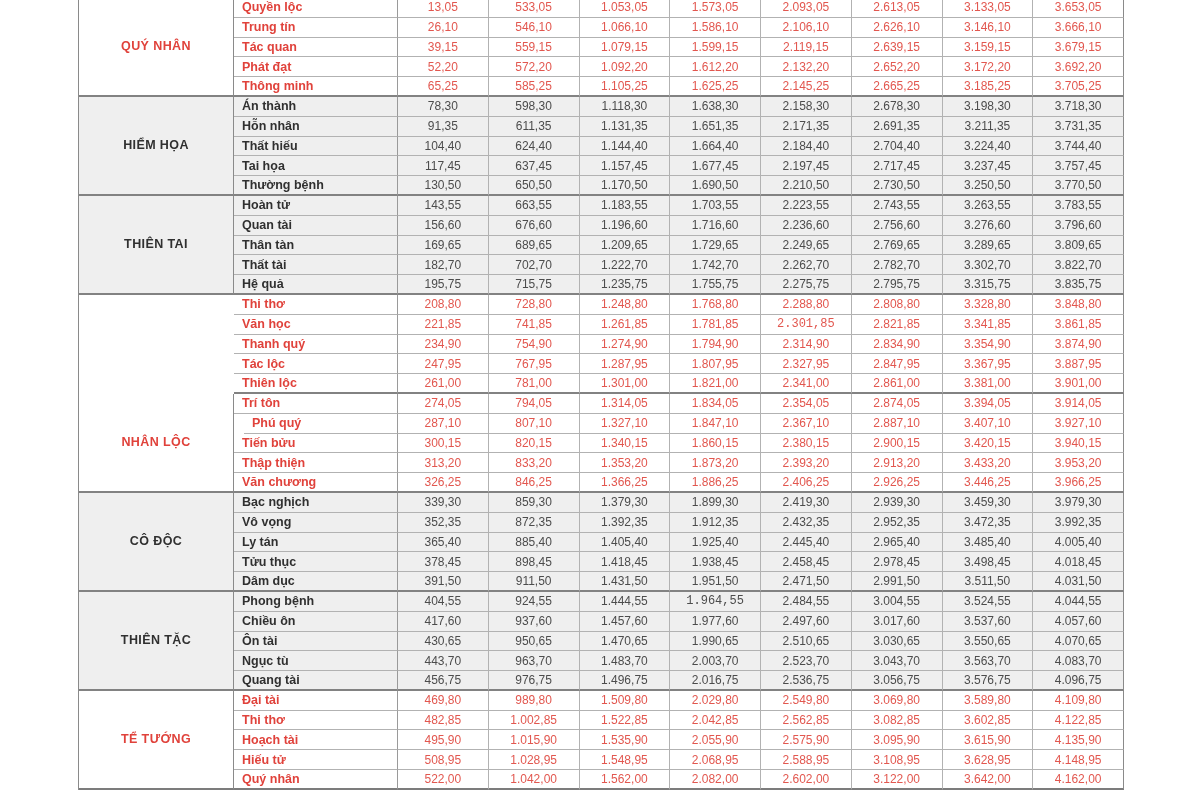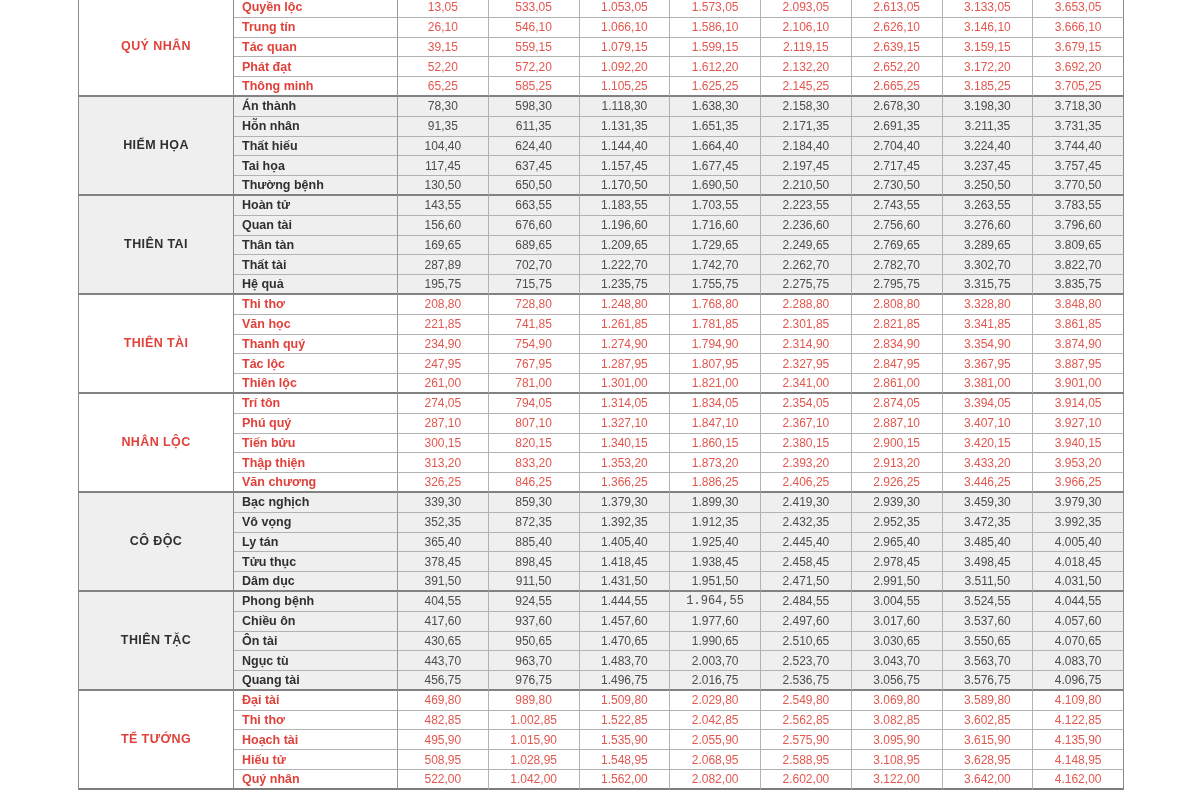--- a/index.html
+++ b/index.html
@@ -159,53 +159,52 @@
     <div class="cell label-cell bg-gray txt-dark-strong" style="grid-area: 13 / 2;">Thân tàn</div>
     <div class="cell value-cell bg-gray txt-dark-num" style="grid-area: 13 / 3;">169,65</div>
     <div class="cell value-cell bg-gray txt-dark-num" style="grid-area: 13 / 4;">689,65</div>
     <div class="cell value-cell bg-gray txt-dark-num" style="grid-area: 13 / 5;">1.209,65</div>
     <div class="cell value-cell bg-gray txt-dark-num" style="grid-area: 13 / 6;">1.729,65</div>
     <div class="cell value-cell bg-gray txt-dark-num" style="grid-area: 13 / 7;">2.249,65</div>
     <div class="cell value-cell bg-gray txt-dark-num" style="grid-area: 13 / 8;">2.769,65</div>
     <div class="cell value-cell bg-gray txt-dark-num" style="grid-area: 13 / 9;">3.289,65</div>
     <div class="cell value-cell bg-gray txt-dark-num last-col" style="grid-area: 13 / 10;">3.809,65</div>
     <div class="cell label-cell bg-gray txt-dark-strong" style="grid-area: 14 / 2;">Thất tài</div>
-    <div class="cell value-cell bg-gray txt-dark-num" style="grid-area: 14 / 3;">287,89</div>
+    <div class="cell value-cell bg-gray txt-dark-num" style="grid-area: 14 / 3;">182,70</div>
     <div class="cell value-cell bg-gray txt-dark-num" style="grid-area: 14 / 4;">702,70</div>
     <div class="cell value-cell bg-gray txt-dark-num" style="grid-area: 14 / 5;">1.222,70</div>
     <div class="cell value-cell bg-gray txt-dark-num" style="grid-area: 14 / 6;">1.742,70</div>
     <div class="cell value-cell bg-gray txt-dark-num" style="grid-area: 14 / 7;">2.262,70</div>
     <div class="cell value-cell bg-gray txt-dark-num" style="grid-area: 14 / 8;">2.782,70</div>
     <div class="cell value-cell bg-gray txt-dark-num" style="grid-area: 14 / 9;">3.302,70</div>
     <div class="cell value-cell bg-gray txt-dark-num last-col" style="grid-area: 14 / 10;">3.822,70</div>
     <div class="cell label-cell bg-gray txt-dark-strong group-end" style="grid-area: 15 / 2;">Hệ quả</div>
     <div class="cell value-cell bg-gray txt-dark-num group-end" style="grid-area: 15 / 3;">195,75</div>
     <div class="cell value-cell bg-gray txt-dark-num group-end" style="grid-area: 15 / 4;">715,75</div>
     <div class="cell value-cell bg-gray txt-dark-num group-end" style="grid-area: 15 / 5;">1.235,75</div>
     <div class="cell value-cell bg-gray txt-dark-num group-end" style="grid-area: 15 / 6;">1.755,75</div>
     <div class="cell value-cell bg-gray txt-dark-num group-end" style="grid-area: 15 / 7;">2.275,75</div>
     <div class="cell value-cell bg-gray txt-dark-num group-end" style="grid-area: 15 / 8;">2.795,75</div>
     <div class="cell value-cell bg-gray txt-dark-num group-end" style="grid-area: 15 / 9;">3.315,75</div>
     <div class="cell value-cell bg-gray txt-dark-num group-end last-col" style="grid-area: 15 / 10;">3.835,75</div>
-    <div class="cell group-cell bg-white txt-red-strong group-end" style="grid-area: 16 / 1 / span 5;">THIÊN TÀI</div>
     <div class="cell label-cell bg-white txt-red-strong" style="grid-area: 16 / 2;">Thi thơ</div>
     <div class="cell value-cell bg-white txt-red-num" style="grid-area: 16 / 3;">208,80</div>
     <div class="cell value-cell bg-white txt-red-num" style="grid-area: 16 / 4;">728,80</div>
     <div class="cell value-cell bg-white txt-red-num" style="grid-area: 16 / 5;">1.248,80</div>
     <div class="cell value-cell bg-white txt-red-num" style="grid-area: 16 / 6;">1.768,80</div>
     <div class="cell value-cell bg-white txt-red-num" style="grid-area: 16 / 7;">2.288,80</div>
     <div class="cell value-cell bg-white txt-red-num" style="grid-area: 16 / 8;">2.808,80</div>
     <div class="cell value-cell bg-white txt-red-num" style="grid-area: 16 / 9;">3.328,80</div>
     <div class="cell value-cell bg-white txt-red-num last-col" style="grid-area: 16 / 10;">3.848,80</div>
     <div class="cell label-cell bg-white txt-red-strong" style="grid-area: 17 / 2;">Văn học</div>
     <div class="cell value-cell bg-white txt-red-num" style="grid-area: 17 / 3;">221,85</div>
     <div class="cell value-cell bg-white txt-red-num" style="grid-area: 17 / 4;">741,85</div>
     <div class="cell value-cell bg-white txt-red-num" style="grid-area: 17 / 5;">1.261,85</div>
     <div class="cell value-cell bg-white txt-red-num" style="grid-area: 17 / 6;">1.781,85</div>
-    <div class="cell value-cell bg-white txt-red-num" style="grid-area: 17 / 7;">2.301,85</div>
+    <div class="cell value-cell bg-white txt-red-num" style="grid-area: 17 / 7; font-family: Liberation Mono, monospace;">2.301,85</div>
     <div class="cell value-cell bg-white txt-red-num" style="grid-area: 17 / 8;">2.821,85</div>
     <div class="cell value-cell bg-white txt-red-num" style="grid-area: 17 / 9;">3.341,85</div>
     <div class="cell value-cell bg-white txt-red-num last-col" style="grid-area: 17 / 10;">3.861,85</div>
     <div class="cell label-cell bg-white txt-red-strong" style="grid-area: 18 / 2;">Thanh quý</div>
     <div class="cell value-cell bg-white txt-red-num" style="grid-area: 18 / 3;">234,90</div>
     <div class="cell value-cell bg-white txt-red-num" style="grid-area: 18 / 4;">754,90</div>
     <div class="cell value-cell bg-white txt-red-num" style="grid-area: 18 / 5;">1.274,90</div>
     <div class="cell value-cell bg-white txt-red-num" style="grid-area: 18 / 6;">1.794,90</div>
     <div class="cell value-cell bg-white txt-red-num" style="grid-area: 18 / 7;">2.314,90</div>
     <div class="cell value-cell bg-white txt-red-num" style="grid-area: 18 / 8;">2.834,90</div>
@@ -232,21 +231,21 @@
     <div class="cell group-cell bg-white txt-red-strong group-end" style="grid-area: 21 / 1 / span 5;">NHÂN LỘC</div>
     <div class="cell label-cell bg-white txt-red-strong" style="grid-area: 21 / 2;">Trí tôn</div>
     <div class="cell value-cell bg-white txt-red-num" style="grid-area: 21 / 3;">274,05</div>
     <div class="cell value-cell bg-white txt-red-num" style="grid-area: 21 / 4;">794,05</div>
     <div class="cell value-cell bg-white txt-red-num" style="grid-area: 21 / 5;">1.314,05</div>
     <div class="cell value-cell bg-white txt-red-num" style="grid-area: 21 / 6;">1.834,05</div>
     <div class="cell value-cell bg-white txt-red-num" style="grid-area: 21 / 7;">2.354,05</div>
     <div class="cell value-cell bg-white txt-red-num" style="grid-area: 21 / 8;">2.874,05</div>
     <div class="cell value-cell bg-white txt-red-num" style="grid-area: 21 / 9;">3.394,05</div>
     <div class="cell value-cell bg-white txt-red-num last-col" style="grid-area: 21 / 10;">3.914,05</div>
-    <div class="cell label-cell bg-white txt-red-strong" style="grid-area: 22 / 2;">Phú quý</div>
+    <div class="cell label-cell bg-white txt-red-strong" style="grid-area: 22 / 2; margin-left: 10px;">Phú quý</div>
     <div class="cell value-cell bg-white txt-red-num" style="grid-area: 22 / 3;">287,10</div>
     <div class="cell value-cell bg-white txt-red-num" style="grid-area: 22 / 4;">807,10</div>
     <div class="cell value-cell bg-white txt-red-num" style="grid-area: 22 / 5;">1.327,10</div>
     <div class="cell value-cell bg-white txt-red-num" style="grid-area: 22 / 6;">1.847,10</div>
     <div class="cell value-cell bg-white txt-red-num" style="grid-area: 22 / 7;">2.367,10</div>
     <div class="cell value-cell bg-white txt-red-num" style="grid-area: 22 / 8;">2.887,10</div>
     <div class="cell value-cell bg-white txt-red-num" style="grid-area: 22 / 9;">3.407,10</div>
     <div class="cell value-cell bg-white txt-red-num last-col" style="grid-area: 22 / 10;">3.927,10</div>
     <div class="cell label-cell bg-white txt-red-strong" style="grid-area: 23 / 2;">Tiến bửu</div>
     <div class="cell value-cell bg-white txt-red-num" style="grid-area: 23 / 3;">300,15</div>

